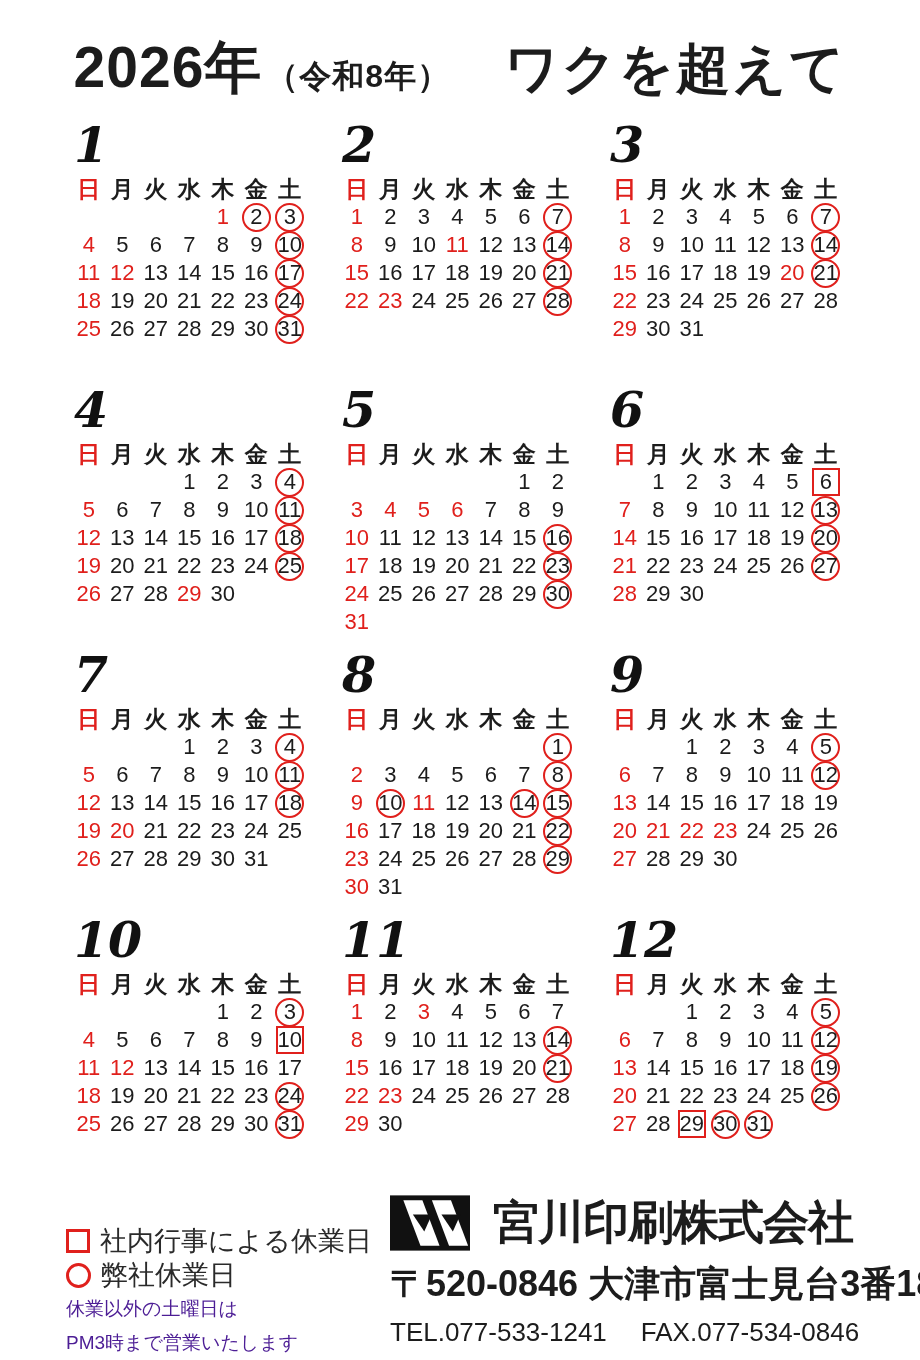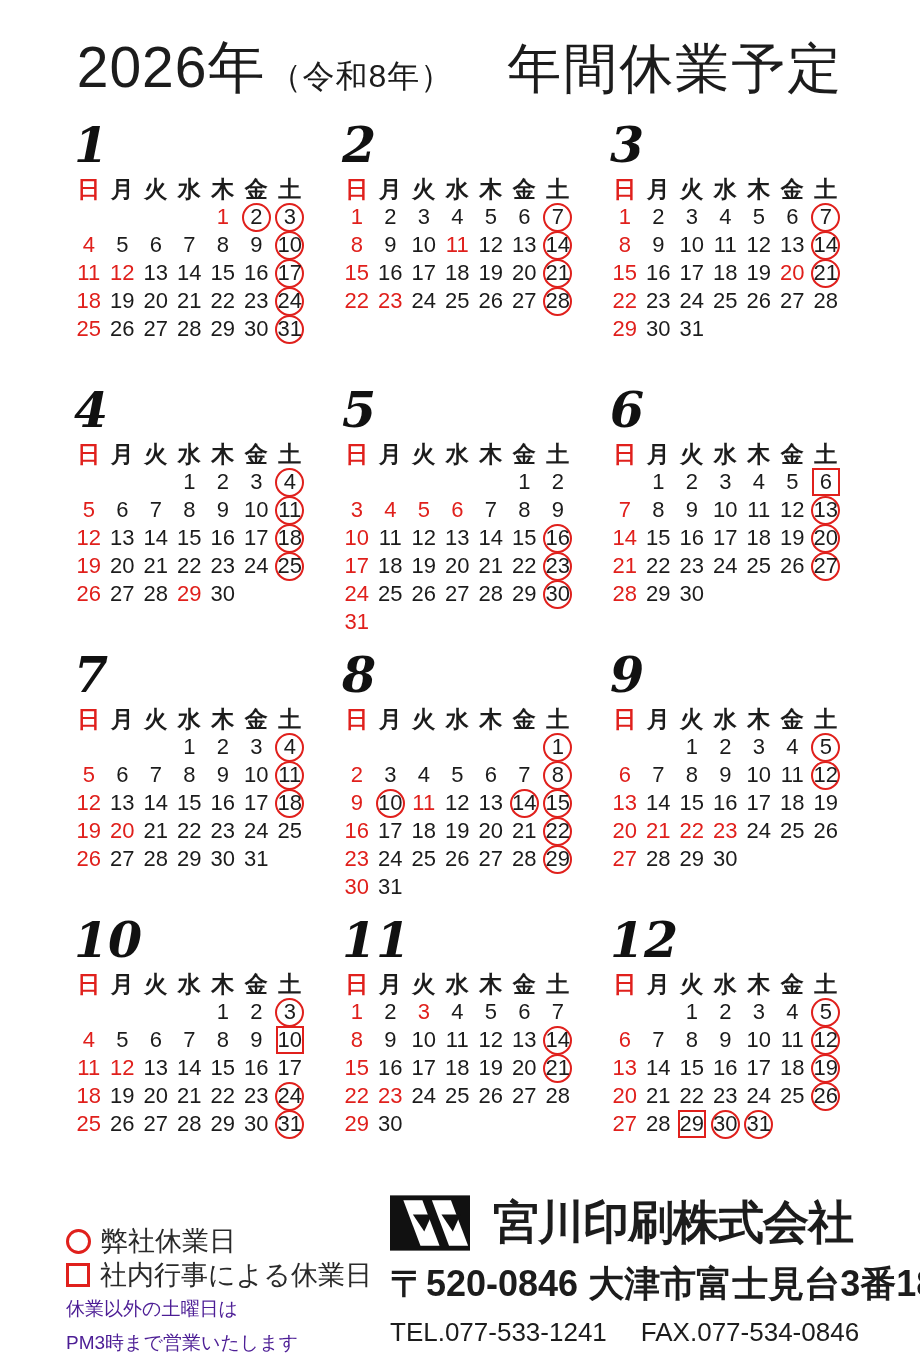--- a/index.html
+++ b/index.html
@@ -7,21 +7,21 @@
   html,body{background:#ffffff;}
   body{
     width:920px; height:1360px; position:relative; overflow:hidden;
     font-family:"Liberation Sans","DejaVu Sans",sans-serif;
     color:var(--ink);
   }
   .page{width:920px; height:1360px; position:relative;}
 
   
   .title{
-    margin-top:30px; text-align:center; font-weight:normal;
+    margin-top:30px; text-align:center; font-weight:bold;
     display:flex; justify-content:center; align-items:baseline; gap:4px;
     letter-spacing:1px; white-space:nowrap;
   }
   .title .yr{font-size:57px;}
   .title .era{font-size:32px;}
   .title .spacer{display:inline-block; width:46px;}
   .title .subj{font-size:54px; letter-spacing:2px;}
 
   
   .months{
@@ -81,21 +81,21 @@
 </style>
 </head>
 <body>
 
 <div class="page">
 
   <h1 class="title">
     <span class="yr">2026年</span>
     <span class="era">（令和8年）</span>
     <span class="spacer"></span>
-    <span class="subj">年間休業予定</span>
+    <span class="subj">ワクを超えて</span>
   </h1>
 
   <div class="months" id="months">
       <div class="month">
         <div class="mnum">1</div>
         <div class="cal">
           <div class="crow hdr">
             <div class="cell red">日</div>
             <div class="cell">月</div>
             <div class="cell">火</div>
@@ -1537,26 +1537,26 @@
             <div class="cell"></div>
             <div class="cell"></div>
           </div>
         </div>
       </div>
     </div>
 
   <div class="footer">
     <div class="legend">
       <div class="lg-row">
+        <span class="lg-square"></span>
+        <span>社内行事による休業日</span>
+      </div>
+      <div class="lg-row">
         <span class="lg-circle"></span>
         <span>弊社休業日</span>
-      </div>
-      <div class="lg-row">
-        <span class="lg-square"></span>
-        <span>社内行事による休業日</span>
       </div>
       <div class="lg-note">休業以外の土曜日は</div>
       <div class="lg-note">PM3時まで営業いたします</div>
     </div>
 
     <div class="company">
       <div class="name-row">
         <span class="logo">
           <svg viewBox="0 0 84 58" width="80" height="56" xmlns="http://www.w3.org/2000/svg">
             <rect x="0" y="0" width="84" height="58" fill="#111111"></rect>

